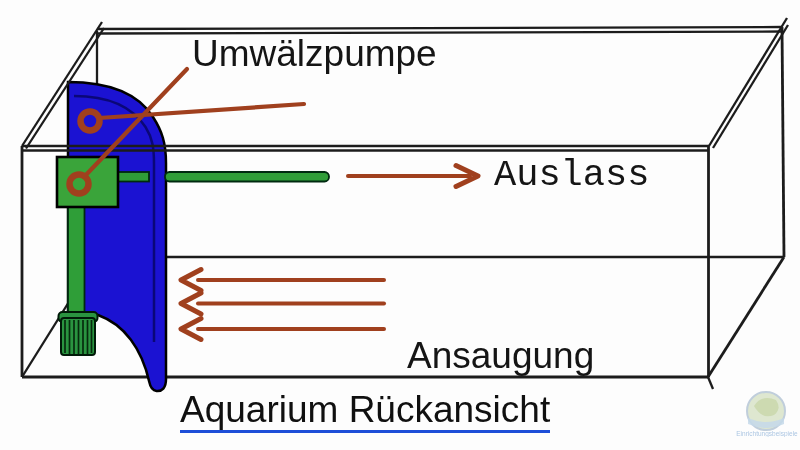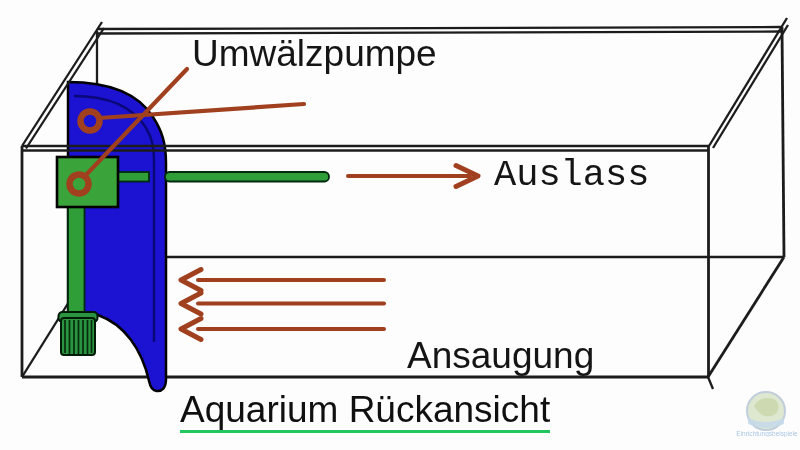--- a/index.html
+++ b/index.html
@@ -27,21 +27,21 @@
   .lbl{
     position:absolute;color:#151515;white-space:nowrap;
     font-size:37px;line-height:1.05;letter-spacing:0px;
   }
   .lbl-pump{left:192px;top:35px;}
   .lbl-mat{left:311px;top:85px;}
   .lbl-outlet{left:494px;top:156px;font-family:Liberation Mono, monospace;}
   .lbl-intake{left:407px;top:296px;margin-top:41px;}
   .title{
     position:absolute;left:180px;top:391px;color:#101010;white-space:nowrap;
-    font-size:37px;line-height:1.05;border-bottom:3px solid #22c55e;
+    font-size:37px;line-height:1.05;border-bottom:3px solid #1d4ed8;
   }
   
   .watermark-text{
     position:absolute;left:731px;top:430px;width:72px;
     font-size:6.5px;color:#8fb3d9;opacity:0.75;text-align:center;
     white-space:nowrap;overflow:hidden;
   }
 </style>
 </head>
 <body>

